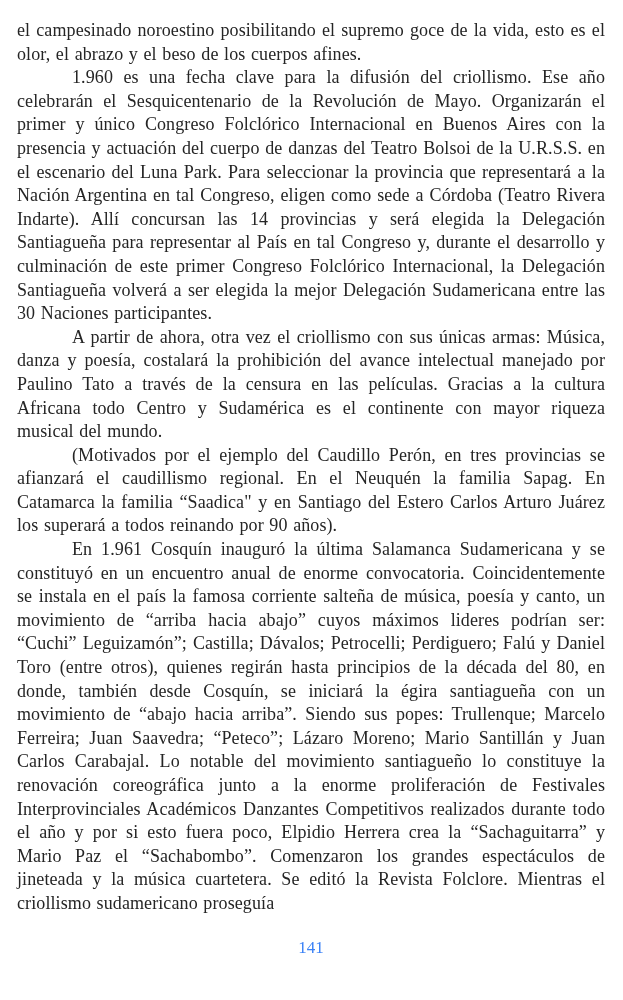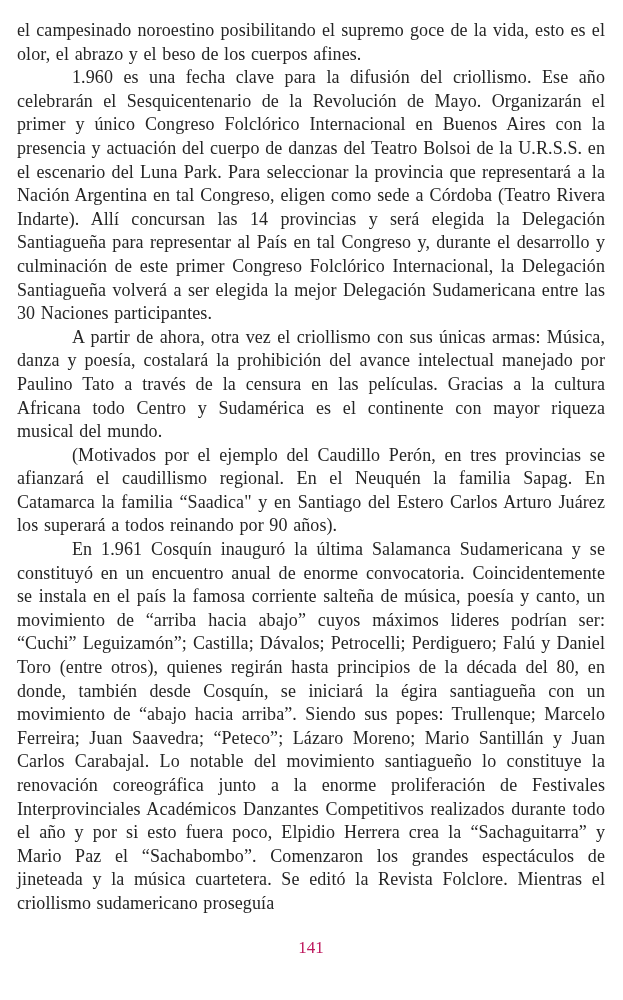--- a/index.html
+++ b/index.html
@@ -39,21 +39,21 @@
   .text-body p.indent {
     text-indent: 55px;
   }
   .page-footer {
     margin-top: 22px;
     text-align: center;
   }
   .page-number {
     display: inline-block;
     font-size: 17px;
-    color: #be185d;
+    color: #3b82f6;
   }
 </style>
 </head>
 <body>
 
 <div class="page">
   <div class="text-body">
     <p>el campesinado noroestino posibilitando el supremo goce de la vida, esto es el olor, el abrazo y el beso de los cuerpos afines.</p>
     <p class="indent">1.960 es una fecha clave para la difusión del criollismo. Ese año celebrarán el Sesquicentenario de la Revolución de Mayo. Organizarán el primer y único Congreso Folclórico Internacional en Buenos Aires con la presencia y actuación del cuerpo de danzas del Teatro Bolsoi de la U.R.S.S. en el escenario del Luna Park. Para seleccionar la provincia que representará a la Nación Argentina en tal Congreso, eligen como sede a Córdoba (Teatro Rivera Indarte). Allí concursan las 14 provincias y será elegida la Delegación Santiagueña para representar al País en tal Congreso y, durante el desarrollo y culminación de este primer Congreso Folclórico Internacional, la Delegación Santiagueña volverá a ser elegida la mejor Delegación Sudamericana entre las 30 Naciones participantes.</p>
     <p class="indent">A partir de ahora, otra vez el criollismo con sus únicas armas: Música, danza y poesía, costalará la prohibición del avance intelectual manejado por Paulino Tato a través de la censura en las películas. Gracias a la cultura Africana todo Centro y Sudamérica es el continente con mayor riqueza musical del mundo.</p>

